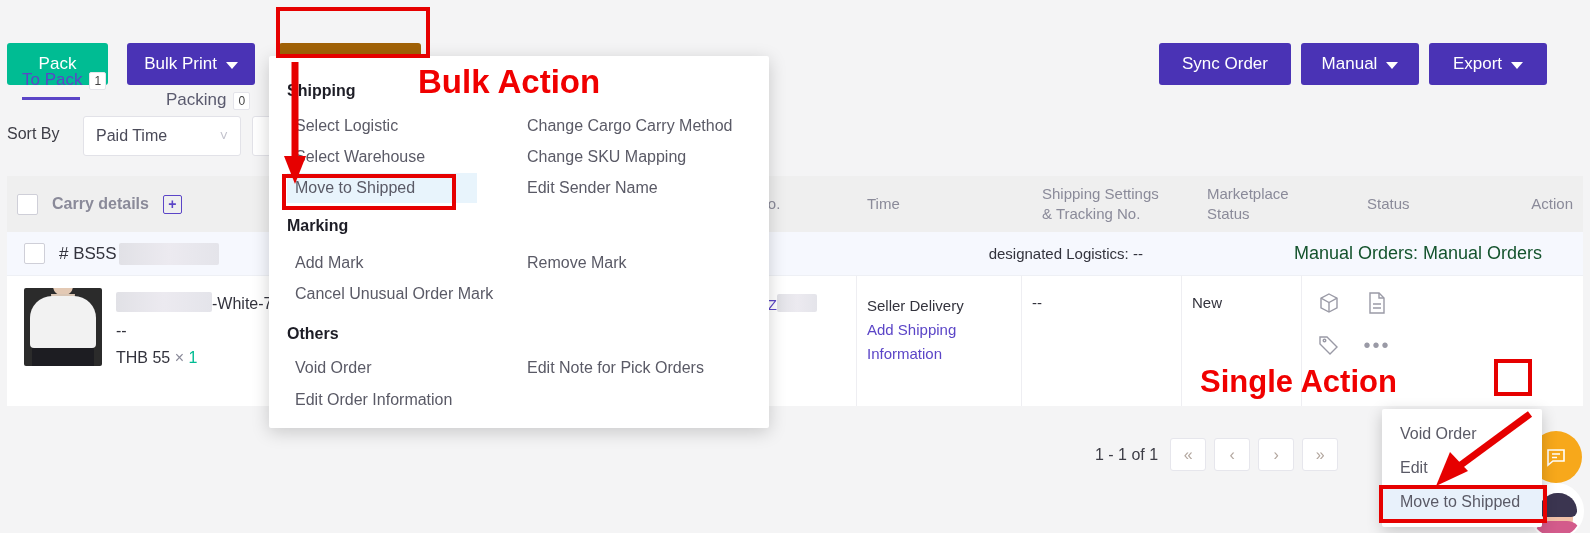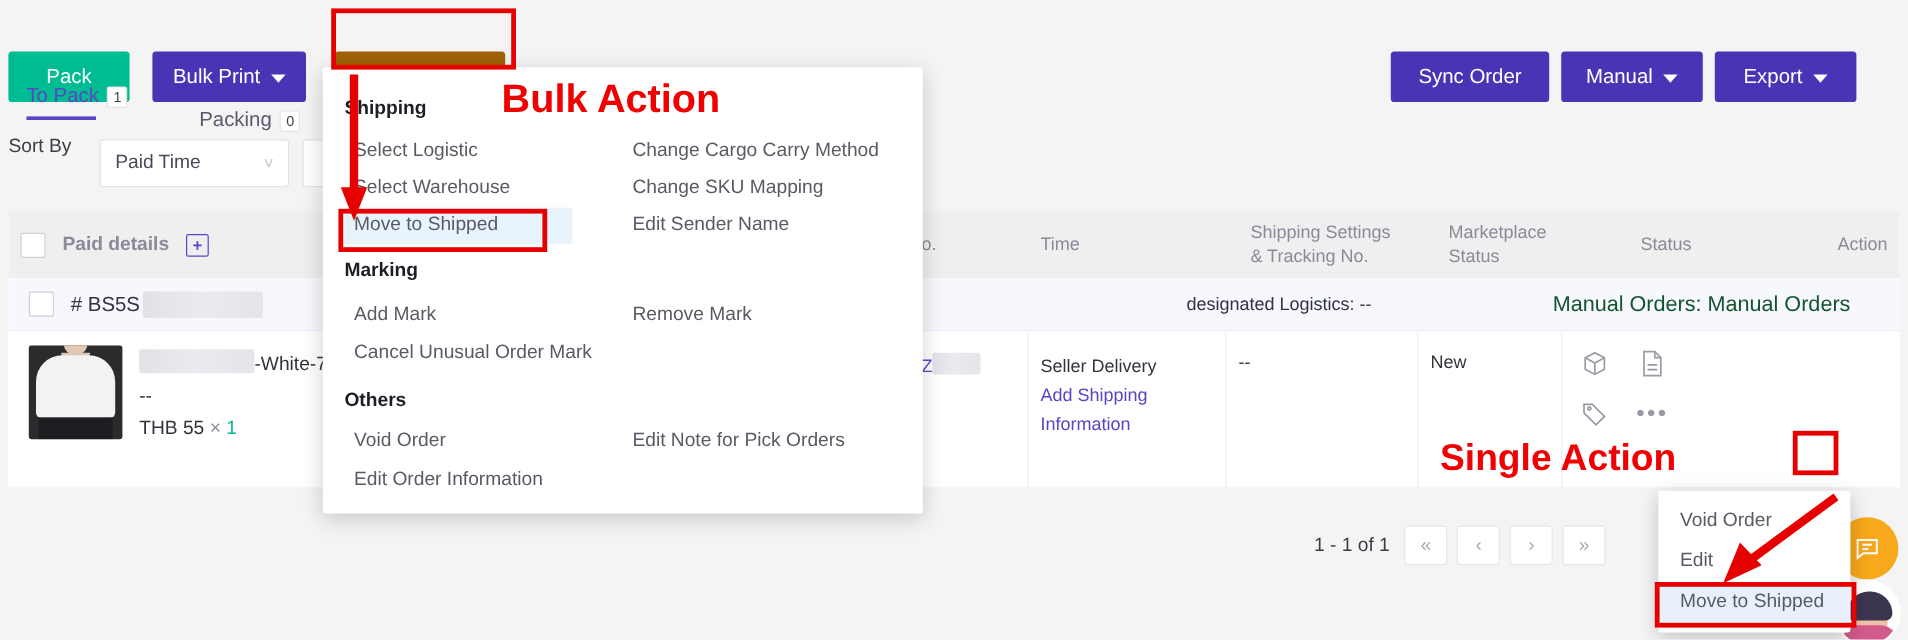--- a/index.html
+++ b/index.html
@@ -36,21 +36,21 @@
          font-size: 17px; color: #5a5a6e; cursor: pointer; }
   .tab.active { color: #5b45c7; }
   .tab .cnt { font-size: 12px; color: #444; background: #fff; border: 1px solid #e4e4ea;
               border-radius: 2px; padding: 0 4px; line-height: 16px; margin-top: 2px; }
   .tab .under { position: absolute; left: 0; right: 26px; bottom: -10px; height: 3px; background: #5b45c7; }
   .tab-topack { left: 22px; }
   .tab-packing { left: 166px; margin-top: 20px; }
 
   
   .sortbar { position: absolute; left: 0; top: 114px; width: 1590px; height: 44px; }
-  .sortlabel { position: absolute; left: 7px; top: 0; font-size: 16px; color: #3d3d46; }
+  .sortlabel { position: absolute; left: 7px; top: 11px; font-size: 16px; color: #3d3d46; }
   .select {
     position: absolute; top: 2px; height: 40px; background: #fff;
     border: 1px solid #e2e2e8; border-radius: 3px; display: flex; align-items: center;
     padding: 0 12px; font-size: 16px; color: #4a4a58; justify-content: center;
   }
   .select .chev { margin-left: auto; color: #c2c2cc; font-size: 14px; }
   .sel-paidtime { left: 83px; width: 158px; }
   .sel-ghost2 { left: 252px; width: 36px; }
   .sel-ghost3 { left: 300px; width: 40px; }
 
@@ -205,21 +205,21 @@
         <span>50 / Page</span>
         <span class="chev">˅</span>
       </div>
     </div>
   </div>
 
   <div class="table">
     <div class="thead">
       <div class="th c0">
         <span class="chk"></span>
-        <span>Paid details</span>
+        <span>Carry details</span>
         <span class="plusbox">+</span>
       </div>
       <div class="th c1">No.</div>
       <div class="th c2">Time</div>
       <div class="th c3">
         <span>Shipping Settings</span><br>
         <span>&amp; Tracking No.</span>
       </div>
       <div class="th c4">
         <span>Marketplace</span><br>

